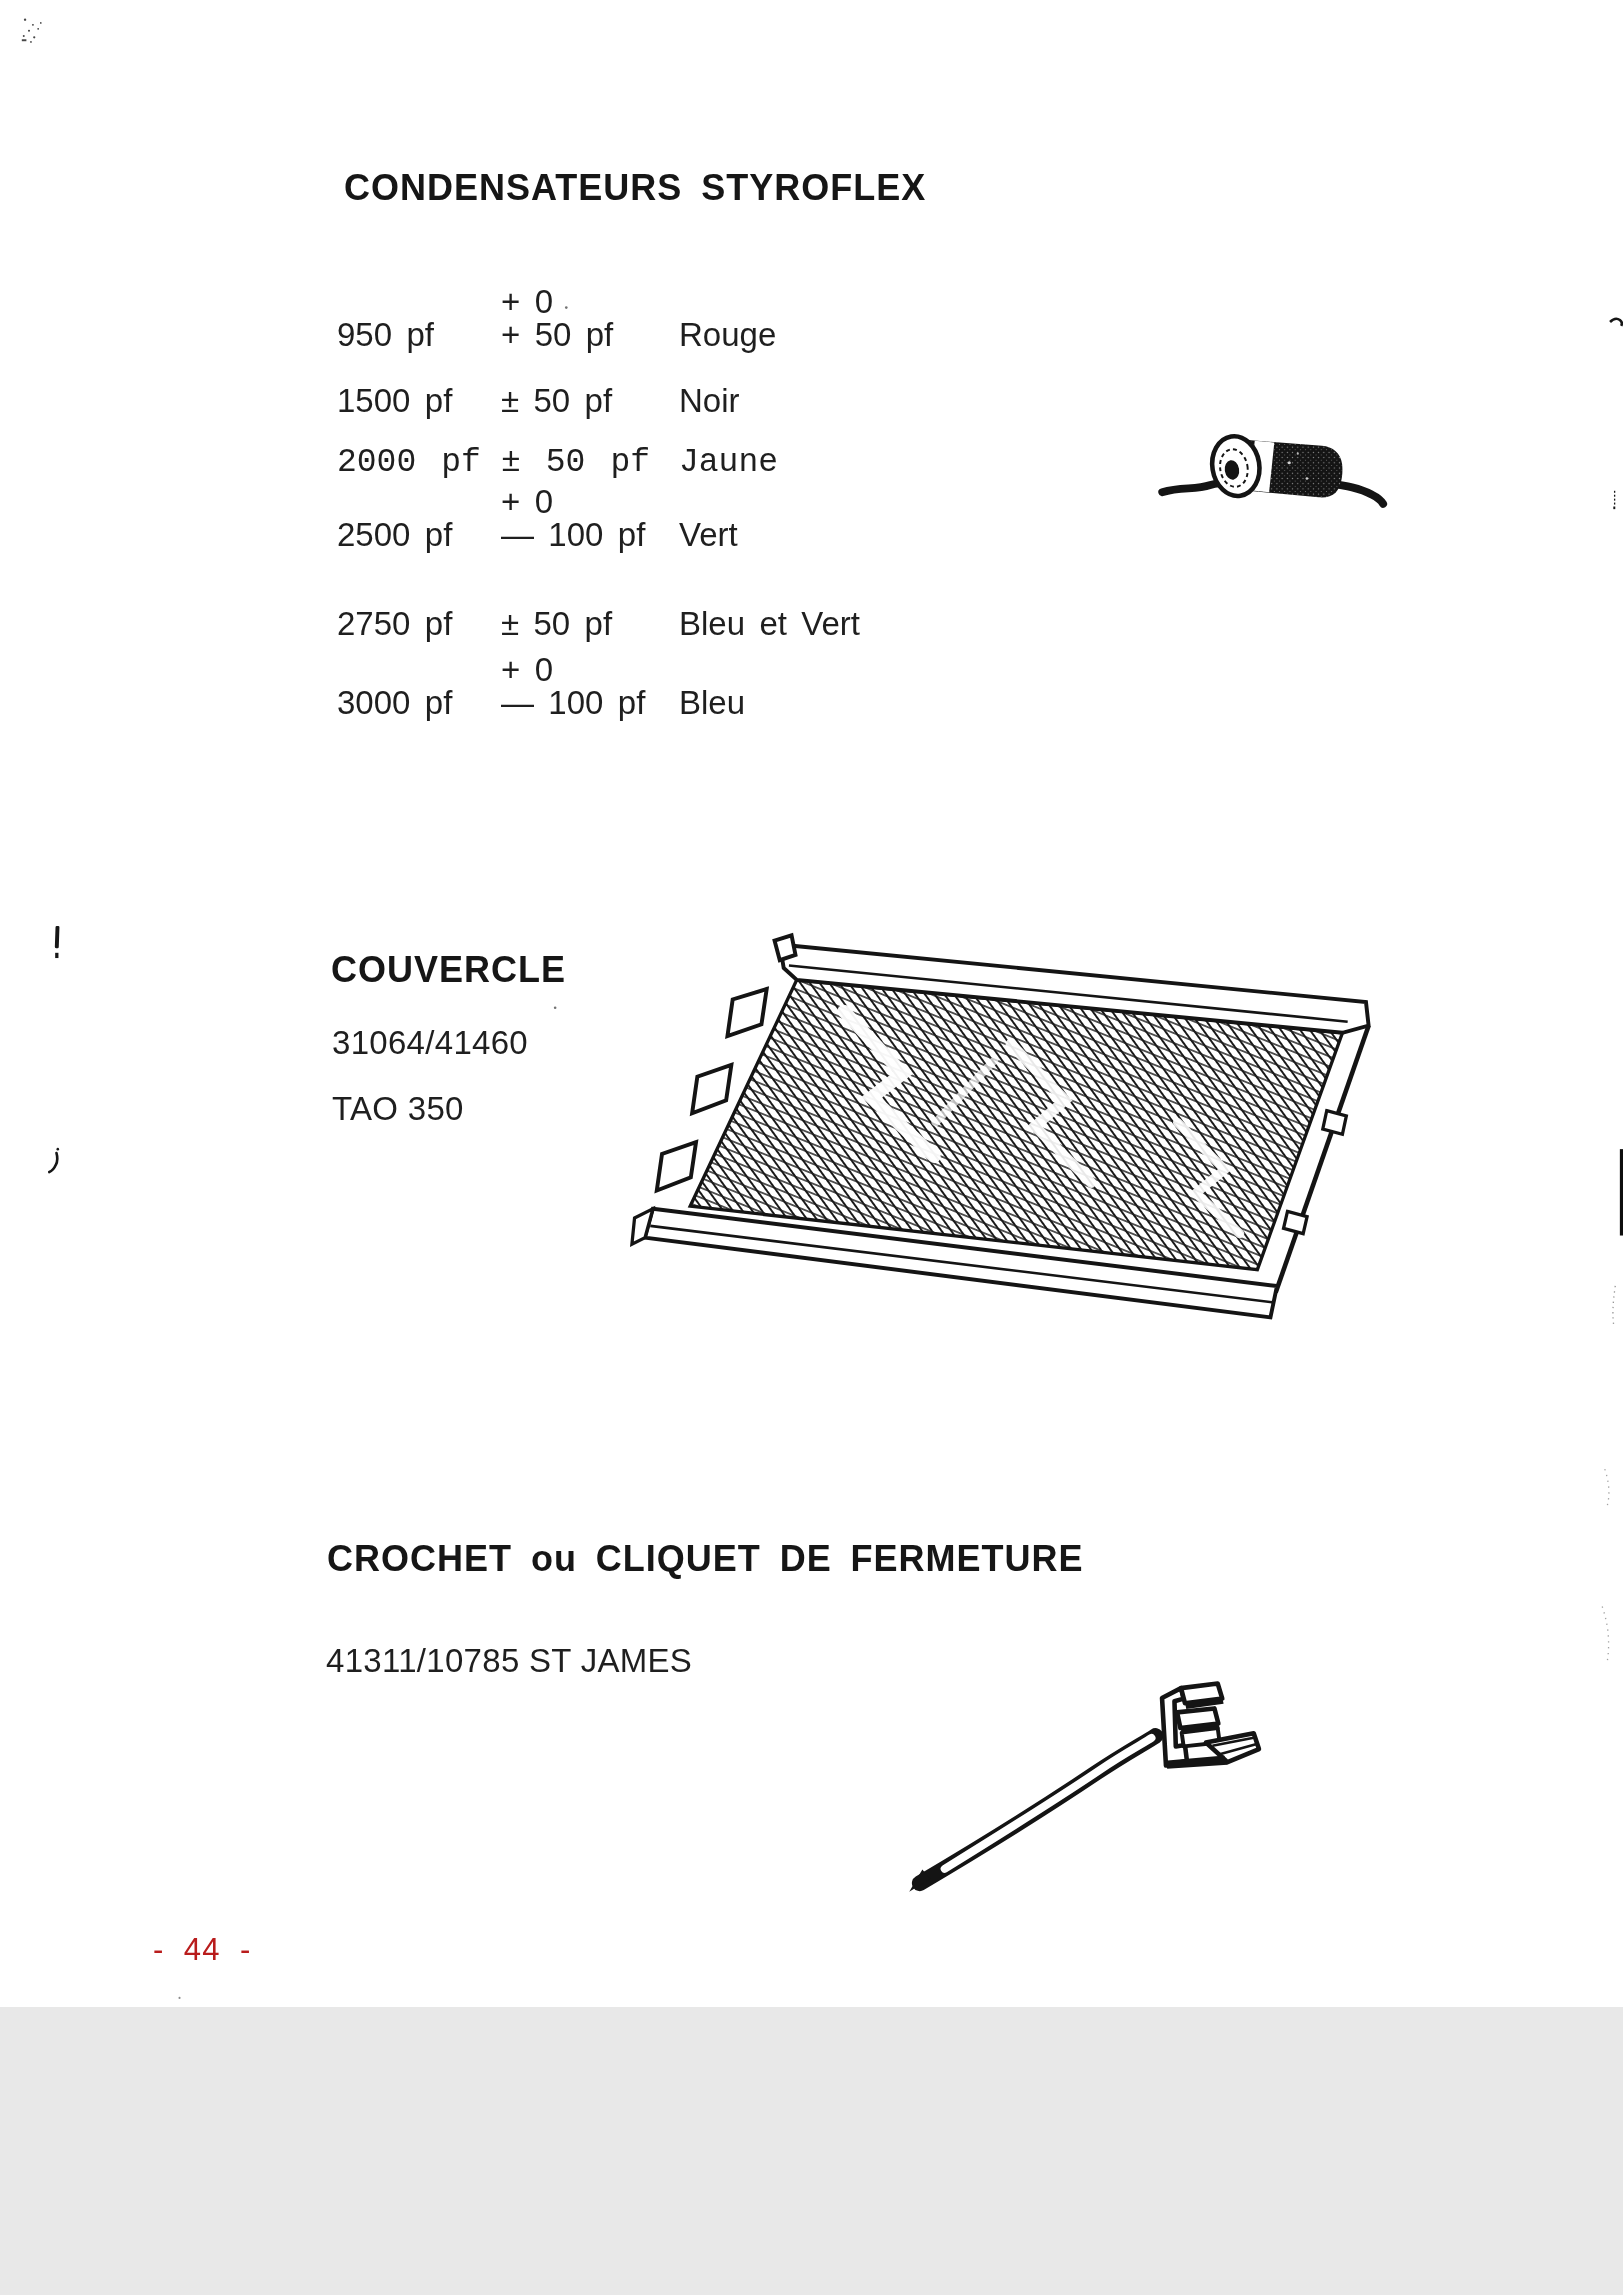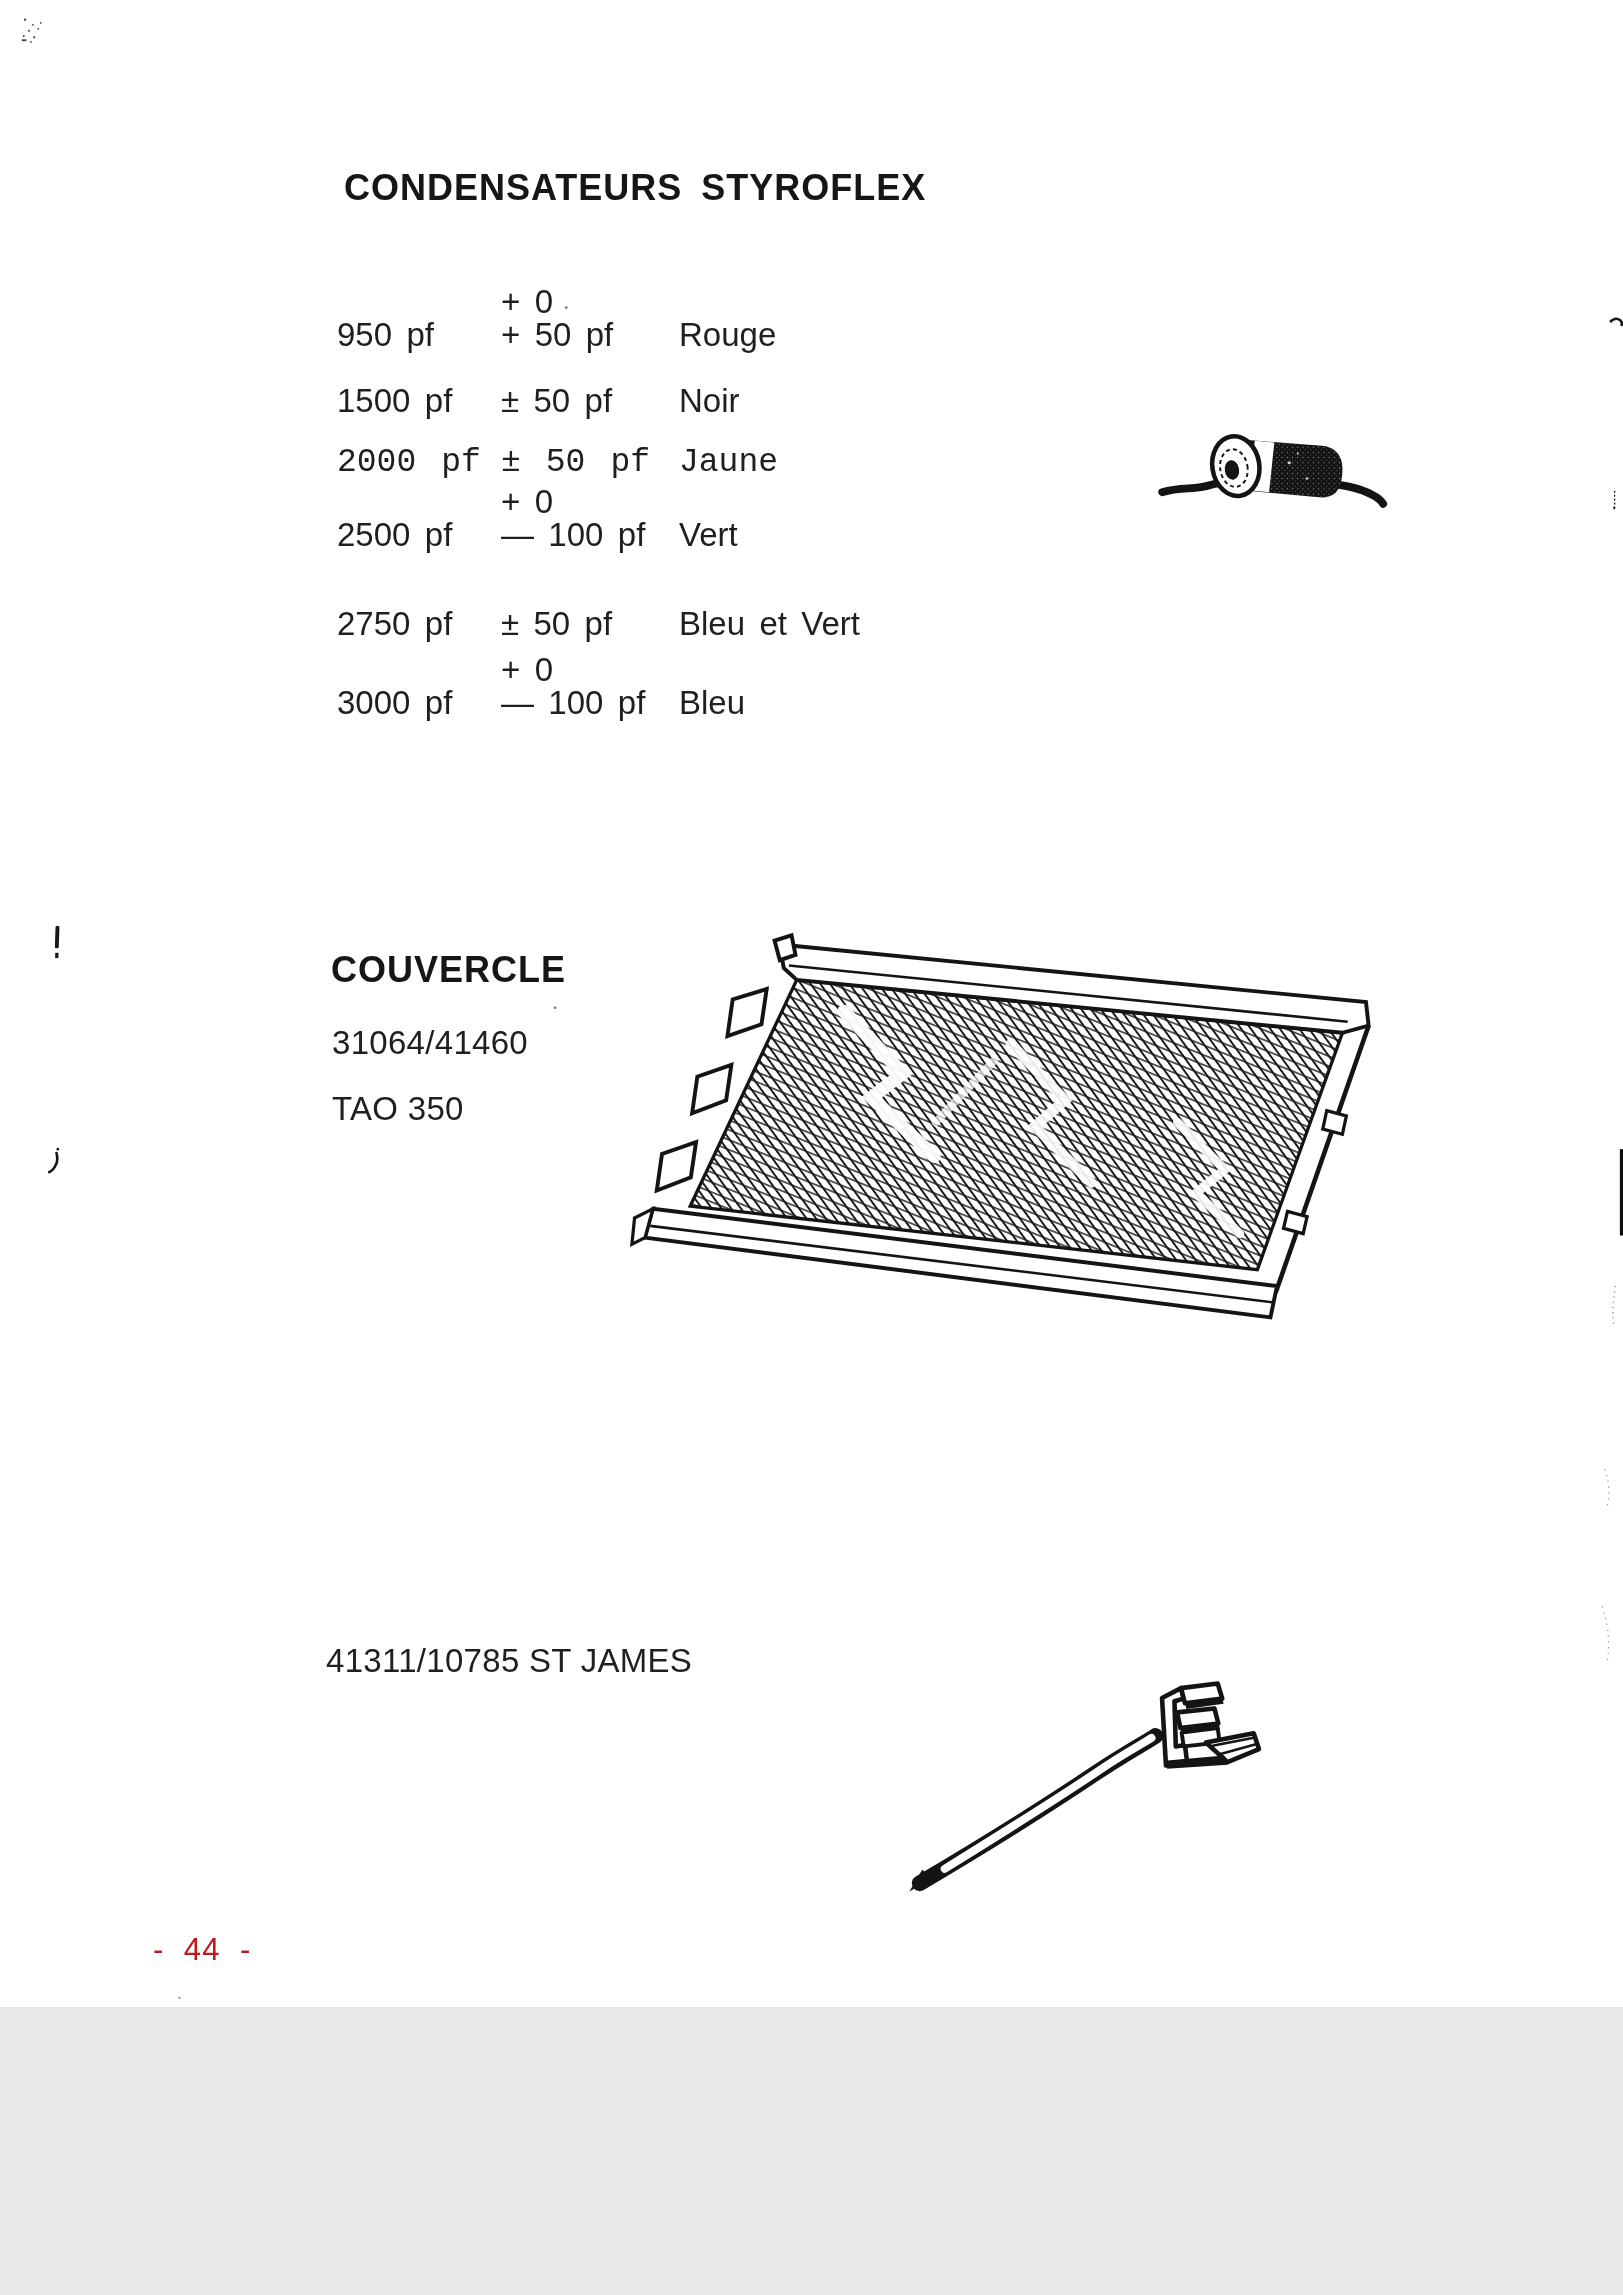--- a/index.html
+++ b/index.html
@@ -133,20 +133,21 @@
 
     <polygon points="38,432 992,550 982,598 26,476" fill="#ffffff" stroke="#141414" stroke-width="6"></polygon>
     <line x1="34" y1="458" x2="986" y2="575" stroke="#141414" stroke-width="4"></line>
     <polygon points="10,446 38,432 26,476 6,486" fill="#ffffff" stroke="#141414" stroke-width="5"></polygon>
 
     <polygon points="212,96 160,112 152,168 204,150" fill="#ffffff" stroke="#141414" stroke-width="6"></polygon>
     <polygon points="158,212 106,230 98,286 150,266" fill="#ffffff" stroke="#141414" stroke-width="6"></polygon>
     <polygon points="104,330 52,348 44,404 96,384" fill="#ffffff" stroke="#141414" stroke-width="6"></polygon>
   </svg>
 
+  <h1 class="heading" style="left:327px; top:1541px;">CROCHET ou CLIQUET DE FERMETURE</h1>
   <div class="bodytext" style="left:326px; top:1644px;">41311/10785 ST JAMES</div>
 
   <svg class="illu" style="left:887px; top:1669px;" width="406" height="236" viewBox="0 0 620 360">
 
     <path d="M 50 327 C 160 262 250 205 320 158 C 360 131 395 112 410 102" stroke="#141414" stroke-width="24" fill="none" stroke-linecap="round"></path>
     <path d="M 88 305 C 180 248 260 198 325 154 C 360 130 392 113 404 105" stroke="#ffffff" stroke-width="12" fill="none" stroke-linecap="round"></path>
     <polygon points="34,340 66,320 54,306" fill="#141414"></polygon>
 
     <path d="M 420 44 L 449 29 L 453 45 L 439 49 L 441 118 L 455 116 L 458 140 L 426 147 Z" fill="#ffffff" stroke="#141414" stroke-width="7" stroke-linejoin="round"></path>
     <polygon points="449,29 505,22 512,45 455,52" fill="#ffffff" stroke="#141414" stroke-width="7" stroke-linejoin="round"></polygon>

